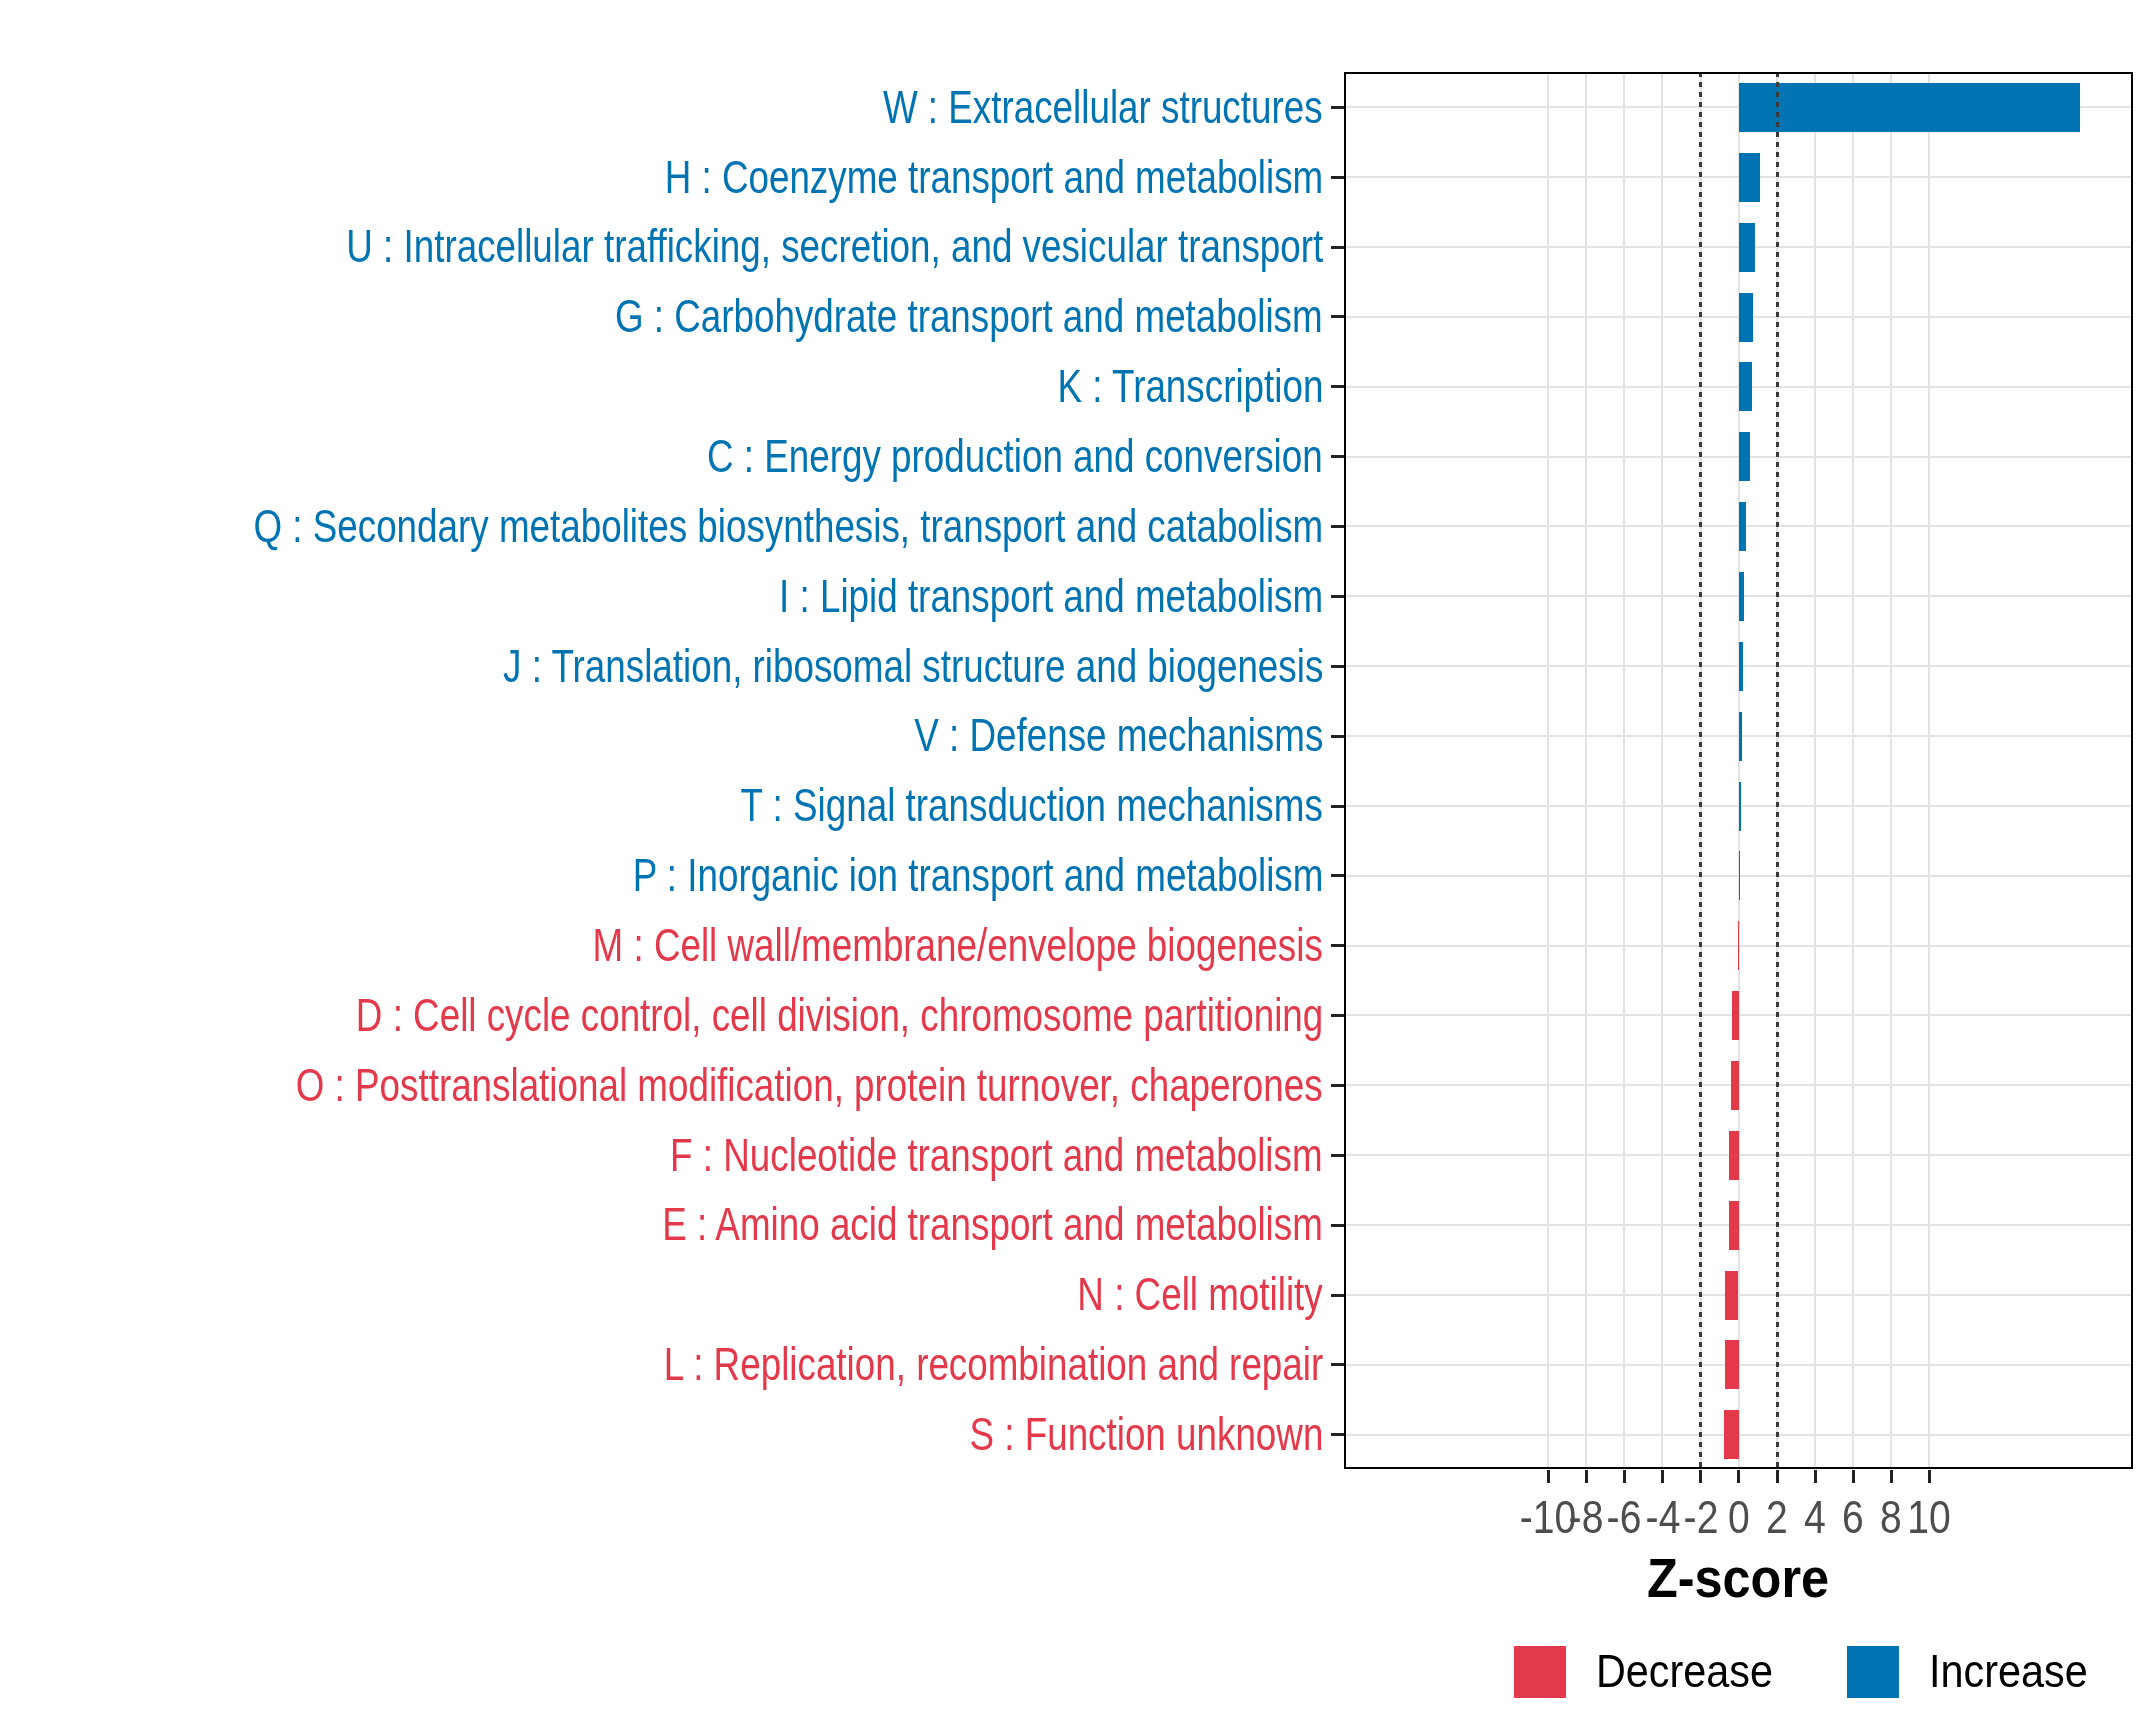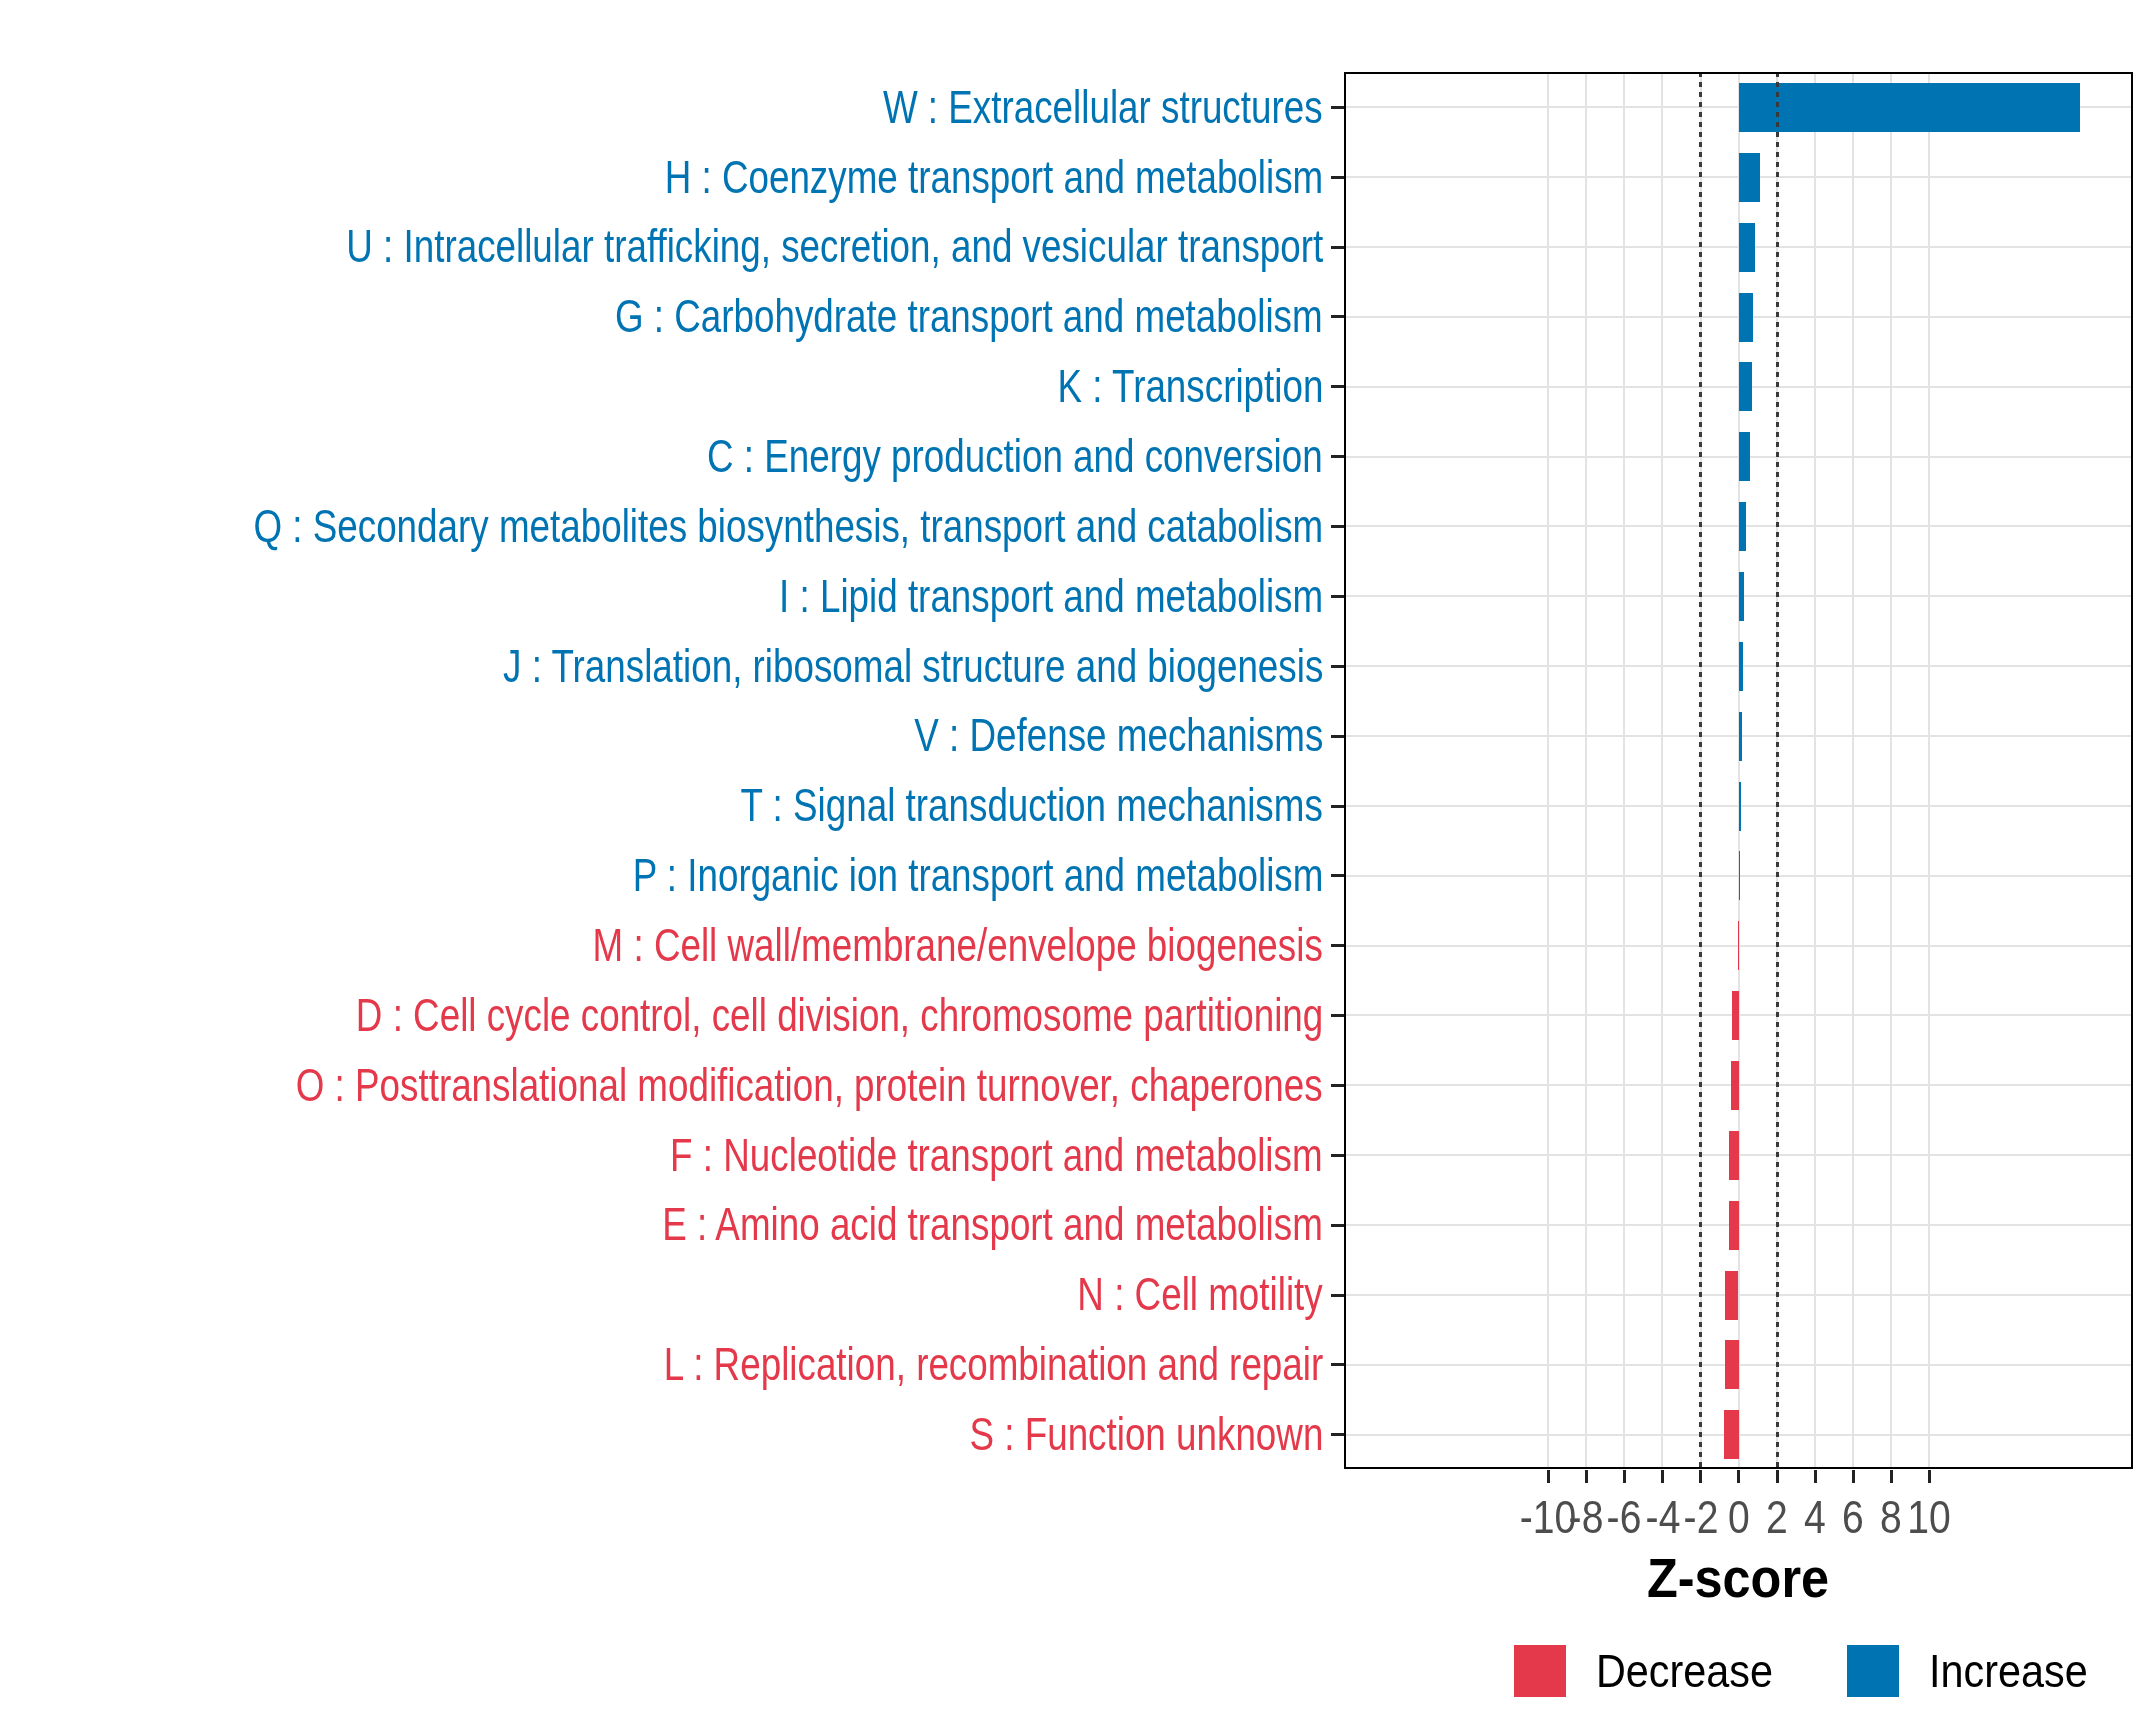--- a/index.html
+++ b/index.html
@@ -13,21 +13,21 @@
   .panel-border{position:absolute;border:2.9px solid #000;box-sizing:border-box;z-index:4;background:transparent;pointer-events:none;}
   .ytick{position:absolute;height:2.9px;background:#222;z-index:5;}
   .xtick{position:absolute;width:2.9px;background:#222;z-index:5;}
   .ylabel{position:absolute;white-space:nowrap;font-size:46px;line-height:57px;
           transform:scaleX(0.8);transform-origin:right center;z-index:5;}
   .xticklabel{position:absolute;font-size:46px;color:#4d4d4d;white-space:nowrap;
           transform:translateX(-50%) scaleX(0.85);z-index:5;}
   .axis-title{position:absolute;font-size:56px;font-weight:bold;color:#000;
           transform:translateX(-50%) scaleX(0.9);white-space:nowrap;z-index:5;}
   .legend{position:absolute;display:flex;align-items:center;z-index:5;}
-  .legend-item{display:flex;align-items:center;}
+  .legend-item{display:flex;align-items:flex-end;}
   .legend-swatch{width:52px;height:52px;display:inline-block;}
   .legend-label{font-size:47px;color:#000;margin-left:30px;margin-right:50px;
           transform:scaleX(0.88);transform-origin:left center;white-space:nowrap;}
 </style>
 </head>
 <body>
 
 <div class="page">
   <div id="grid-layer">
       <div class="gridline-v" style="left: 1547px; top: 72px; height: 1397px;"></div>

